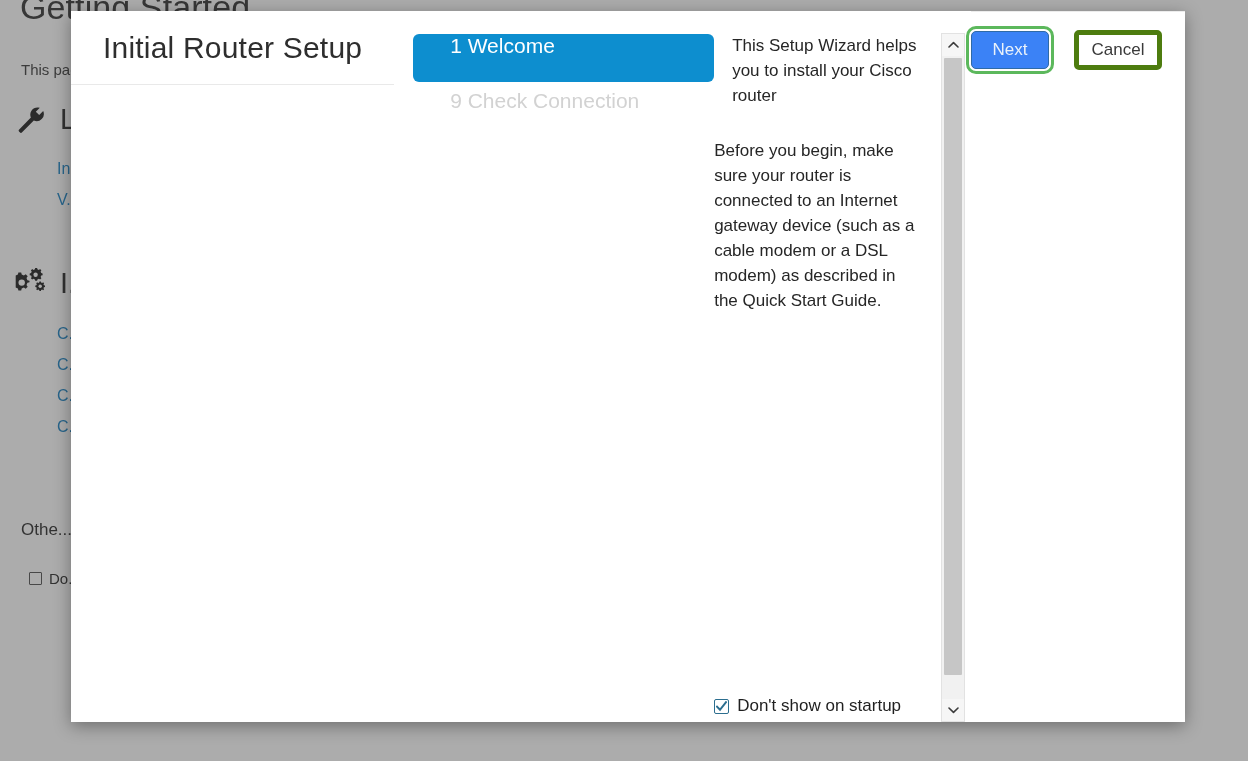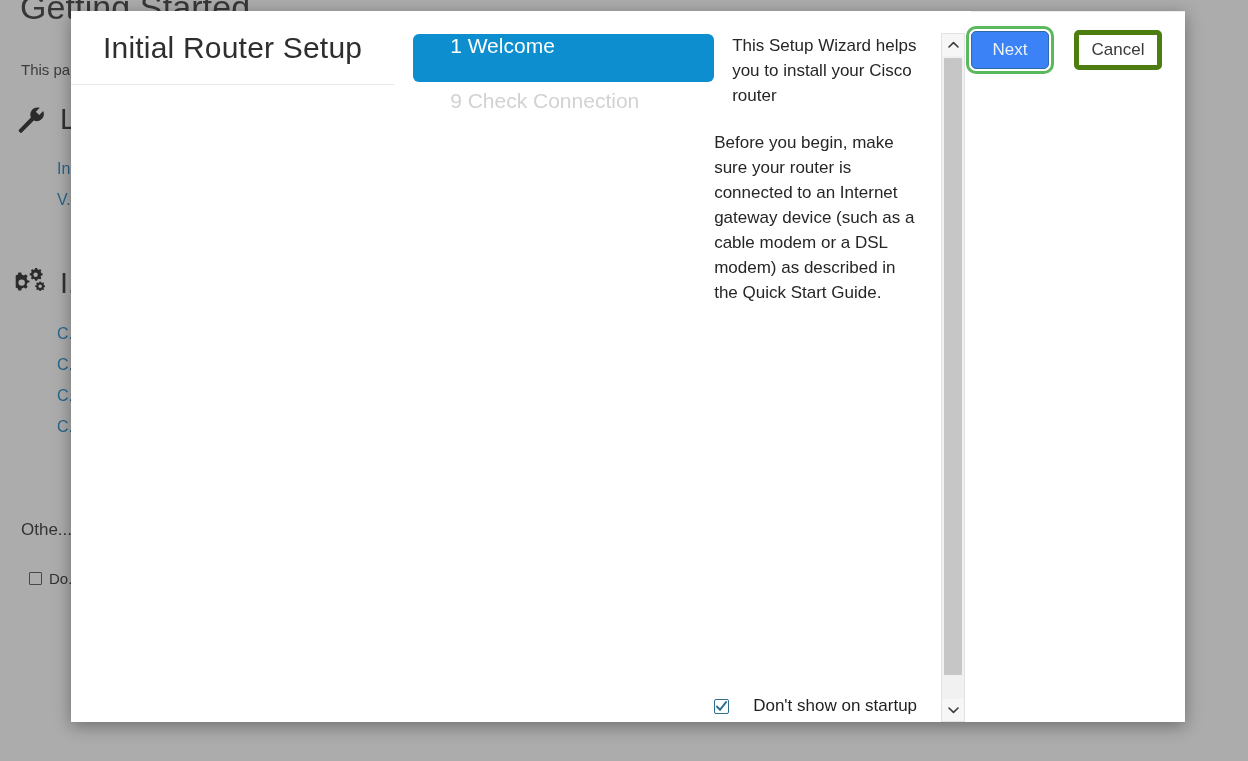--- a/index.html
+++ b/index.html
@@ -205,29 +205,29 @@
     position: relative;
   }
 
   .content-para {
     font-size: 17px;
     color: #262626;
     line-height: 25px;
     margin-bottom: 6px;
     max-width: 720px;
   }
-  .content-para:first-child { margin-bottom: 22px; padding-left: 18px; }
+  .content-para:first-child { margin-bottom: 30px; padding-left: 18px; }
 
   .startup-row {
     position: absolute;
     left: 0;
     bottom: 6px;
     display: flex;
     align-items: center;
-    gap: 24px;
+    gap: 8px;
   }
 
   .startup-check {
     width: 15px;
     height: 15px;
     flex: none;
     border: 1px solid #2c6e8f;
     background: #ffffff;
     border-radius: 2px;
     position: relative;

